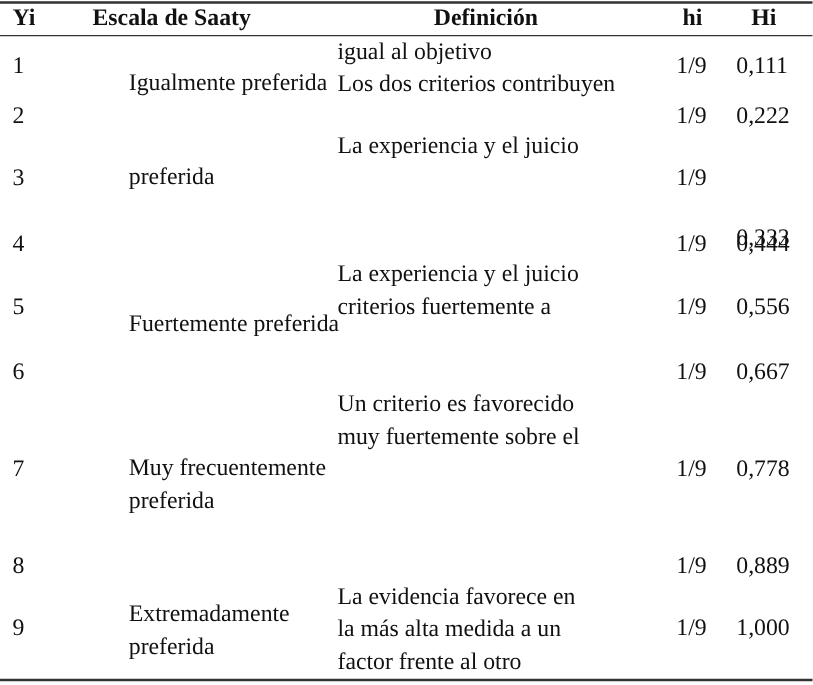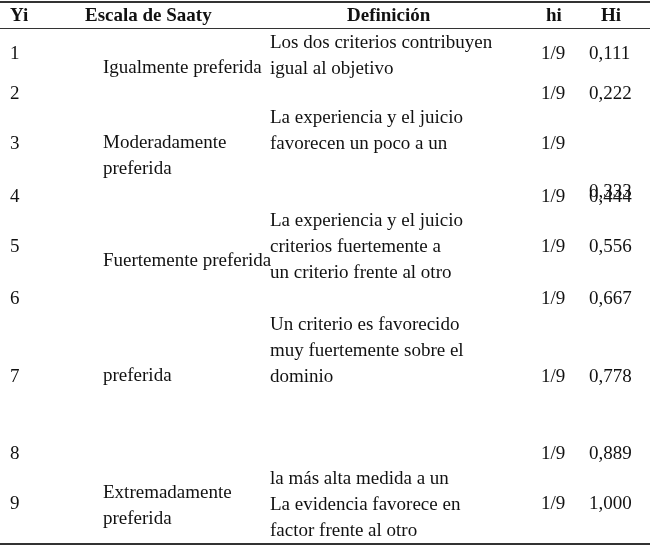--- a/index.html
+++ b/index.html
@@ -22,21 +22,21 @@
 </style>
 </head>
 <body>
 
 <div>
   <div class="rule rule-top"></div>
   <div class="rule rule-mid"></div>
   <div class="rule rule-bot"></div>
 
   <div class="cell hdr col-yi">Yi</div>
-  <div class="cell hdr" style="left:85px;">Escala de Saaty</div>
+  <div class="cell hdr" style="left:74px;">Escala de Saaty</div>
   <div class="cell hdr" style="left:347px;">Definición</div>
   <div class="cell hdr col-hi" style="left:546px;">hi</div>
   <div class="cell hdr" style="left:601px;">Hi</div>
 
   <div class="cell col-yi" style="top:40px;">1</div>
   <div class="cell col-hi" style="top:40px;">1/9</div>
   <div class="cell col-Hi" style="top:40px;">0,111</div>
 
   <div class="cell col-yi" style="top:80px;">2</div>
   <div class="cell col-hi" style="top:80px;">1/9</div>
@@ -67,50 +67,47 @@
   <div class="cell col-Hi" style="top:440px;">0,889</div>
 
   <div class="cell col-yi" style="top:490px;">9</div>
   <div class="cell col-hi" style="top:490px;">1/9</div>
   <div class="cell col-Hi" style="top:490px;">1,000</div>
 
   <div class="cell col-esc" style="top:54px;">
     <div>Igualmente preferida</div>
   </div>
   <div class="cell col-esc" style="top:129px;">
-    <div>Moderadamente</div>
     <div>preferida</div>
   </div>
   <div class="cell col-esc" style="top:247px;">
     <div>Fuertemente preferida</div>
   </div>
   <div class="cell col-esc" style="top:362px;">
+    <div>Muy frecuentemente</div>
     <div>preferida</div>
   </div>
   <div class="cell col-esc" style="top:479px;">
     <div>Extremadamente</div>
     <div>preferida</div>
   </div>
 
   <div class="cell col-def" style="top:29px;">
+    <div>igual al objetivo</div>
     <div>Los dos criterios contribuyen</div>
-    <div>igual al objetivo</div>
   </div>
   <div class="cell col-def" style="top:104px;">
     <div>La experiencia y el juicio</div>
-    <div>favorecen un poco a un</div>
   </div>
   <div class="cell col-def" style="top:207px;">
     <div>La experiencia y el juicio</div>
     <div>criterios fuertemente a</div>
-    <div>un criterio frente al otro</div>
   </div>
   <div class="cell col-def" style="top:311px;">
     <div>Un criterio es favorecido</div>
     <div>muy fuertemente sobre el</div>
-    <div>dominio</div>
   </div>
   <div class="cell col-def" style="top:465px;">
+    <div>La evidencia favorece en</div>
     <div>la más alta medida a un</div>
-    <div>La evidencia favorece en</div>
     <div>factor frente al otro</div>
   </div>
 </div>
 
 </body></html>

